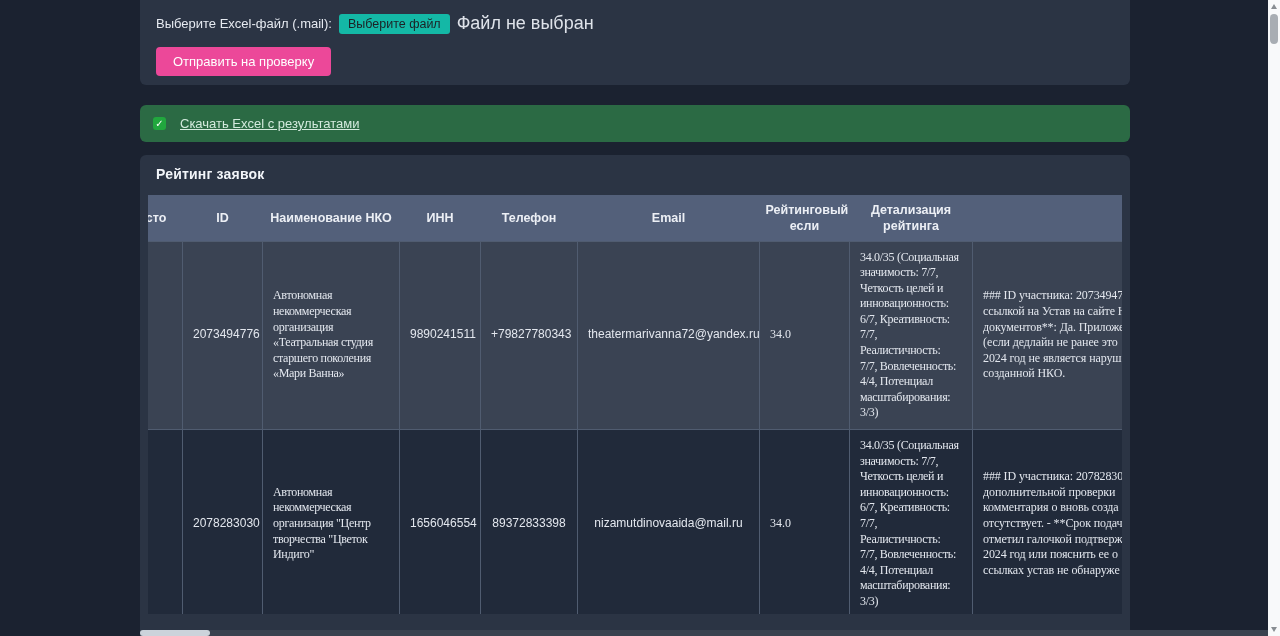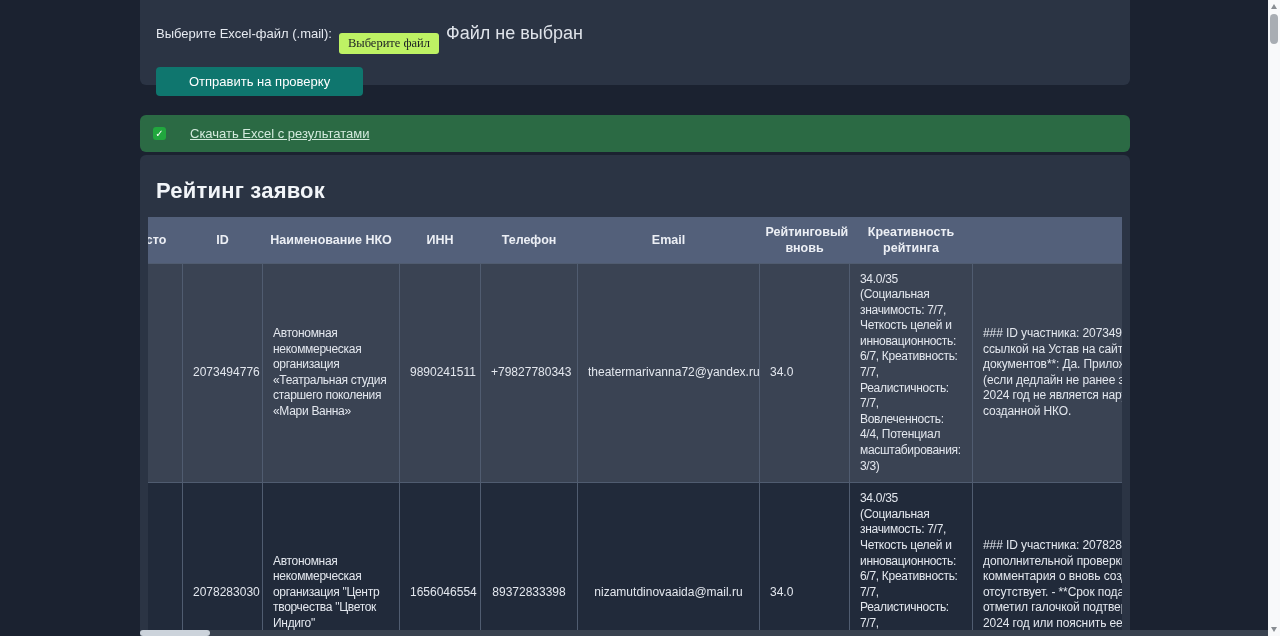--- a/index.html
+++ b/index.html
@@ -20,60 +20,59 @@
     background: #2b3444;
     border-radius: 6px;
   }
   .upload-card { top: -15px; height: 100px; }
   .file-row {
     padding: 28px 16px 0 16px;
     display: flex; align-items: center; gap: 7px;
     font-size: 13px; color: #e6eaf1;
   }
   .file-button {
-    background: #bef264; color: #1d2125;
+    background: #14b8a6; color: #1d2125;
     border: none; border-radius: 3px;
-    font-family: Liberation Serif, serif; font-size: 12.5px;
-    padding: 3px 9px; cursor: pointer; margin-top: 20px;
+    font-family: Liberation Sans, sans-serif; font-size: 12.5px;
+    padding: 3px 9px; cursor: pointer;
   }
   .file-status { font-size: 18px; color: #dfe3ea; }
   .submit-button {
     margin: 13px 0 0 16px;
-    background: #0f766e; color: #ffffff;
+    background: #ec4899; color: #ffffff;
     border: none; border-radius: 4px;
     font-family: inherit; font-size: 13px;
-    padding: 7px 33px; cursor: pointer;
+    padding: 7px 17px; cursor: pointer;
   }
 
   
   .banner {
     position: absolute; left: 140px; top: 105px;
     width: 990px; height: 37px;
     background: #2b6a44; border-radius: 6px;
-    display: flex; align-items: center; gap: 24px;
+    display: flex; align-items: center; gap: 14px;
     padding: 0 13px;
-    margin-top: 10px;
   }
   .check-icon {
     width: 13px; height: 13px;
     background: #21a73e; border-radius: 3px;
     color: #ffffff; font-size: 10px; line-height: 13px;
     text-align: center; flex: 0 0 auto;
   }
   .check-icon::before { content: "✓"; }
   .banner a {
     color: #d3eadd; font-size: 13px;
     text-decoration: underline;
   }
 
   
   .rating-card { top: 155px; height: 490px; border-radius: 6px 6px 0 0; }
   .rating-title {
-    padding: 23px 0 0 16px;
-    font-size: 22px; font-weight: bold; color: #f2f5f9;
+    padding: 11px 0 0 16px;
+    font-size: 14px; font-weight: bold; color: #f2f5f9;
     letter-spacing: .2px;
   }
   .table-wrap {
     margin: 13px 0 0 8px;
     width: 974px; height: 419px;
     overflow: hidden;
   }
   table {
     border-collapse: collapse;
     table-layout: fixed;
@@ -96,21 +95,21 @@
     font-size: 12px;
     line-height: 15.6px;
     color: #e3e7ee;
     padding: 8px 10px;
     overflow: hidden;
     height: 186px;
   }
   tr.row-odd td { background: #3a4353; }
   tr.row-even td { background: #212a3a; }
   .c-center { text-align: center; }
-  .c-left { text-align: left; }
+  .c-left { text-align: left; font-family: Liberation Serif, serif; }
   .pre { white-space: pre-line; }
   .nowrap-pre { white-space: pre; }
   td.name, td.details { font-size: 12px; letter-spacing: -0.3px; }
   td.comment { font-size: 12px; letter-spacing: -0.1px; }
 
   
   .h-scrollbar {
     position: absolute; left: 140px; top: 630px;
     width: 1128px; height: 6px; background: #39424f;
   }
@@ -173,22 +172,22 @@
         </colgroup>
         <thead>
           <tr>
             <th>Место</th>
             <th>ID</th>
             <th>Наименование НКО</th>
             <th>ИНН</th>
             <th>Телефон</th>
             <th>Email</th>
             <th>Рейтинговый
-вновь</th>
-            <th>Креативность
+если</th>
+            <th>Детализация
 рейтинга</th>
             <th></th>
           </tr>
         </thead>
         <tbody>
           <tr class="row-odd">
             <td class="c-center"></td>
             <td class="c-center">2073494776</td>
             <td class="c-left pre name">Автономная
 некоммерческая

